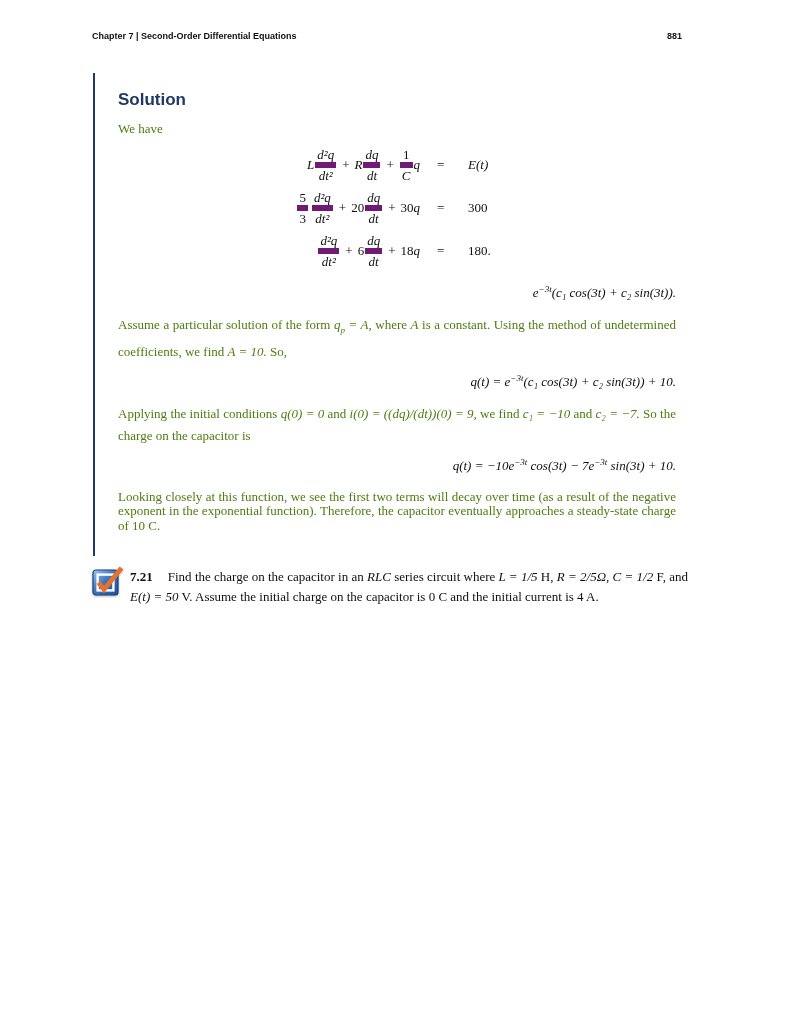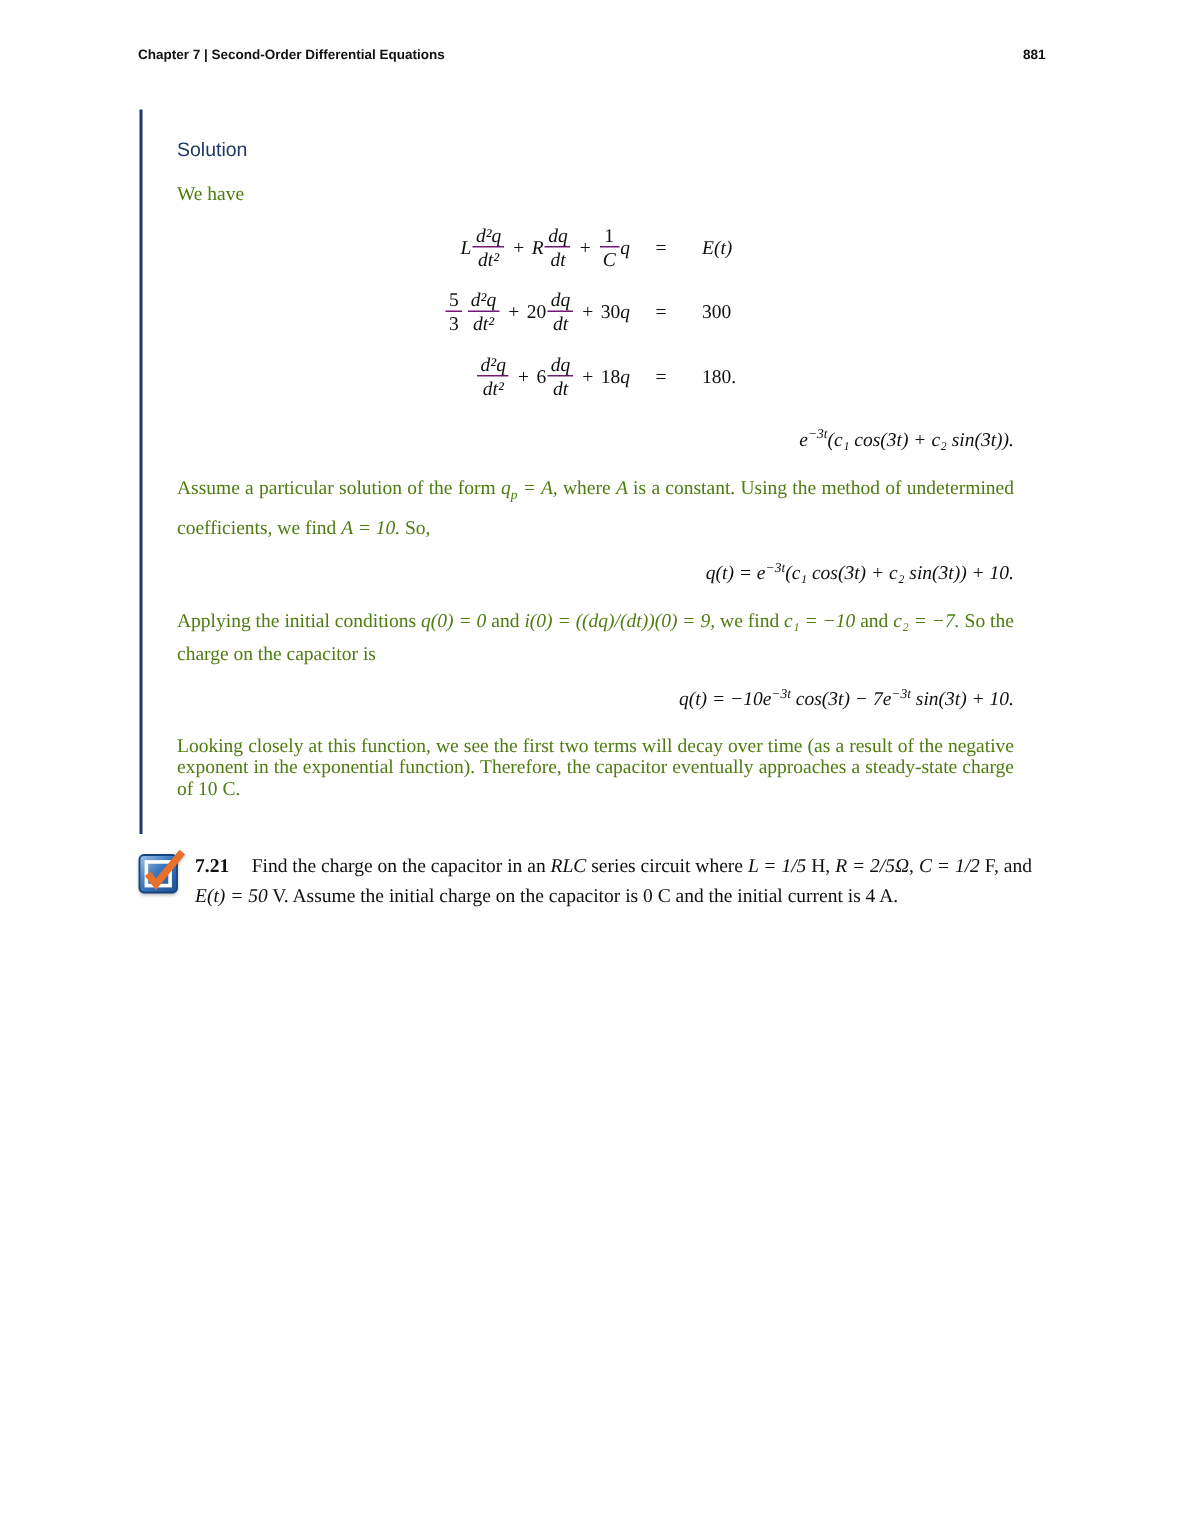--- a/index.html
+++ b/index.html
@@ -4,35 +4,35 @@
 <style>
   * { margin:0; padding:0; box-sizing:border-box; }
   html,body { background:#ffffff; }
   body {
     width:791px; height:1024px; position:relative; overflow:hidden;
     font-family:"Liberation Serif","DejaVu Serif",serif;
     color:#0f0f0f;
   }
   
   .pg-header {
-    position:absolute; top:31px; left:92px; right:94px;
+    position:absolute; top:31px; left:92px; right:109px;
     display:flex; justify-content:space-between; align-items:baseline;
     font-family:"Liberation Sans","DejaVu Sans",sans-serif;
     font-size:9px; font-weight:bold; color:#111;
   }
   
   .vrule {
     position:absolute; left:93px; top:73px; width:2px; height:483px;
     background:#21386b;
   }
   
   .sol { position:absolute; left:118px; top:92px; width:558px; font-size:13px; }
   .sol-heading {
     font-family:"Liberation Sans","DejaVu Sans",sans-serif;
-    font-size:13px; font-weight:normal; color:#1f3864; line-height:16px;
+    font-size:17px; font-weight:bold; color:#1f3864; line-height:16px;
   }
   .para { font-size:13px; color:#4d7c0f; }
   .lh22 { line-height:22px; }
   .lh15 { line-height:14.6px; }
   .justify { text-align:justify; }
   .mt13 { margin-top:13px; }
   .mt12 { margin-top:12px; }
   .mt10 { margin-top:10px; }
   .mt6  { margin-top:6px; }
   .mt4  { margin-top:4px; }
@@ -42,21 +42,21 @@
   
   .eqrow { position:relative; height:43px; font-size:13px; }
   .eqrow .lhs {
     position:absolute; left:0; top:0; bottom:0; width:302px;
     display:flex; justify-content:flex-end; align-items:center; white-space:nowrap;
   }
   .eqrow .eqsign { position:absolute; left:319px; top:50%; transform:translateY(-50%); }
   .eqrow .rhs    { position:absolute; left:350px; top:50%; transform:translateY(-50%); }
   .frac { display:inline-block; text-align:center; vertical-align:middle; margin:0 1px; }
   .frac .fnum { display:block; line-height:15px; padding:0 2px; }
-  .frac .fden { display:block; line-height:15px; padding:0 2px; border-top:1px solid #701a75; }
+  .frac .fden { display:block; line-height:15px; padding:0 2px; border-top:6px solid #701a75; }
   .op { margin:0 5px; }
   .gap3 { margin-right:3px; }
   
   .eqcenter { text-align:right; font-size:13px; line-height:22px; }
   
   .checkpoint {
     position:absolute; left:92px; top:564px; width:596px;
     display:flex; align-items:flex-start;
   }
   .cp-icon { flex:0 0 34px; margin-top:1px; }

